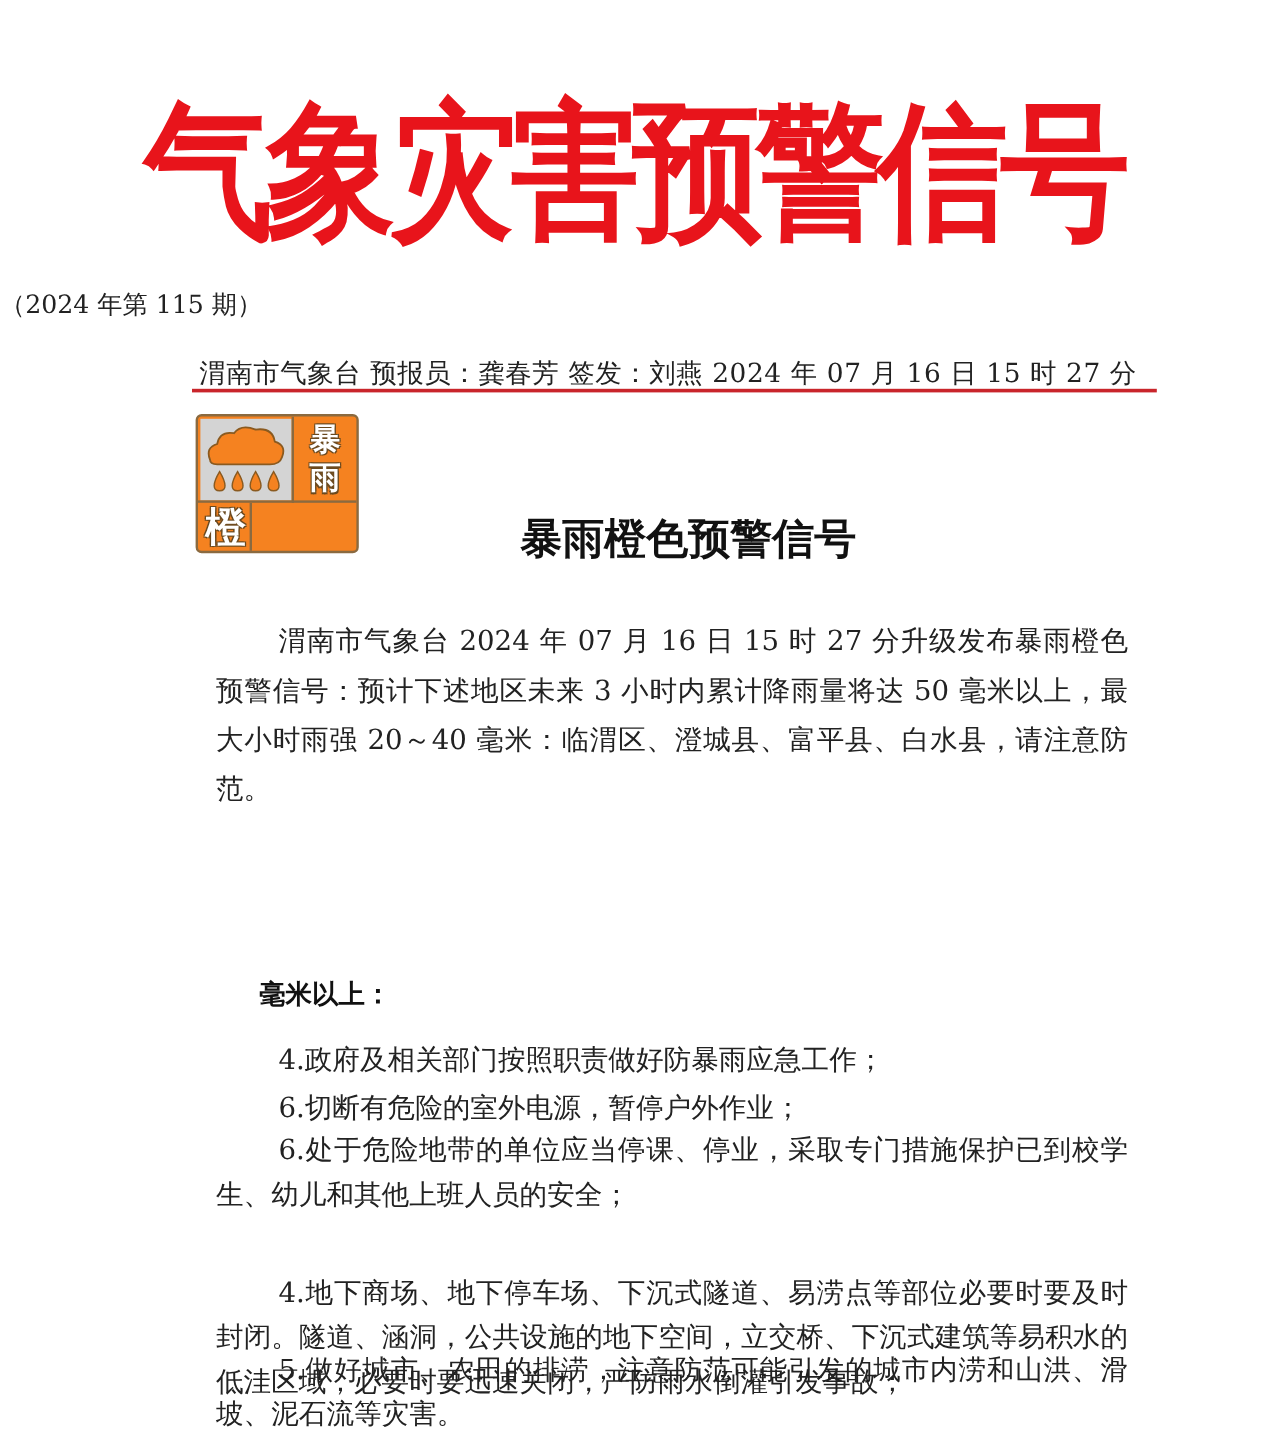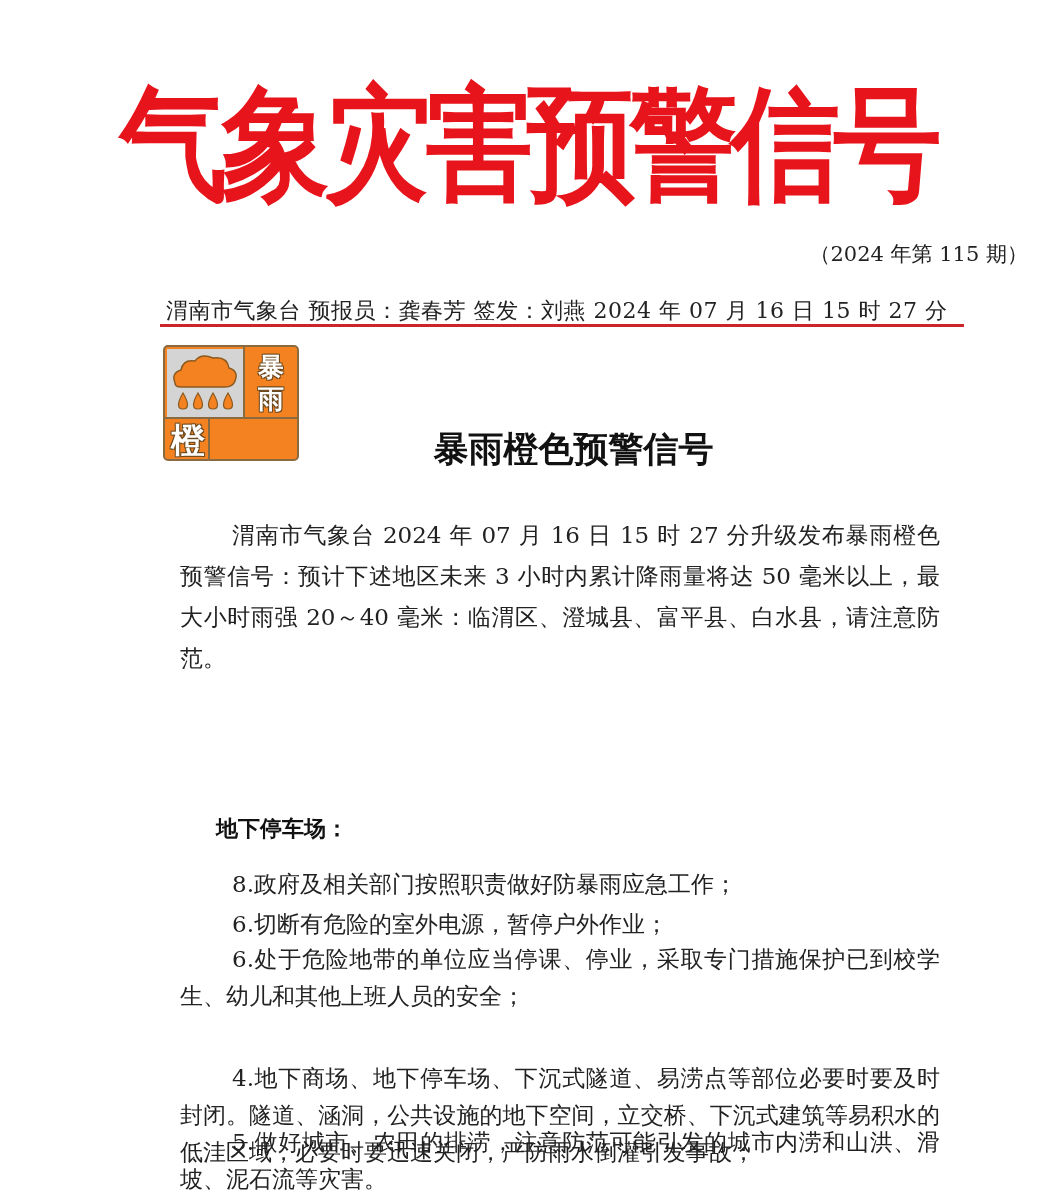--- a/index.html
+++ b/index.html
@@ -8,21 +8,21 @@
       font-family: "DejaVu Serif", "Liberation Serif", serif; color:#111;
     }
     .masthead {
       position:absolute; left:0; top:70px; width:1055px; text-align:center;
       font-family: "DejaVu Sans", "Liberation Sans", sans-serif;
       font-weight:bold; color:#e8141b; font-size:108px; line-height:130px;
       letter-spacing:-6px;
       transform: scaleY(1.15); transform-origin: top center;
     }
     .issue {
-      position:absolute; left:0; top:240px; width:1028px; text-align:right;
+      position:absolute; left:0; top:240px; width:1028px; text-align:left;
       font-size:21px; color:#222;
     }
     .meta {
       position:absolute; left:166px; top:296px; font-size:22px; color:#222; letter-spacing:0.5px;
     }
     .rule {
       position:absolute; left:160px; top:324px; width:804px; height:3px; background:#c9252b;
     }
     .signal {
       position:absolute; left:163px; top:345px; width:136px; height:116px;
@@ -101,18 +101,18 @@
   <div class="ch1">暴</div>
   <div class="ch2">雨</div>
   <div class="ch3">橙</div>
   <div class="en">RAIN STORM</div>
 </div>
 
 <div class="signal-title">暴雨橙色预警信号</div>
 
 <p class="para indent body1">渭南市气象台 2024 年 07 月 16 日 15 时 27 分升级发布暴雨橙色预警信号：预计下述地区未来 3 小时内累计降雨量将达 50 毫米以上，最大小时雨强 20～40 毫米：临渭区、澄城县、富平县、白水县，请注意防范。</p>
 
-<div class="guide-title">地下停车场：</div>
-<p class="para indent g g1">8.政府及相关部门按照职责做好防暴雨应急工作；</p>
+<div class="guide-title">毫米以上：</div>
+<p class="para indent g g1">4.政府及相关部门按照职责做好防暴雨应急工作；</p>
 <p class="para indent g g2">6.切断有危险的室外电源，暂停户外作业；</p>
 <p class="para indent g g3">6.处于危险地带的单位应当停课、停业，采取专门措施保护已到校学生、幼儿和其他上班人员的安全；</p>
 <p class="para indent g g4">4.地下商场、地下停车场、下沉式隧道、易涝点等部位必要时要及时封闭。隧道、涵洞，公共设施的地下空间，立交桥、下沉式建筑等易积水的低洼区域，必要时要迅速关闭，严防雨水倒灌引发事故；</p>
 <p class="para indent g g5">5.做好城市、农田的排涝，注意防范可能引发的城市内涝和山洪、滑坡、泥石流等灾害。</p>
 
 </body></html>

